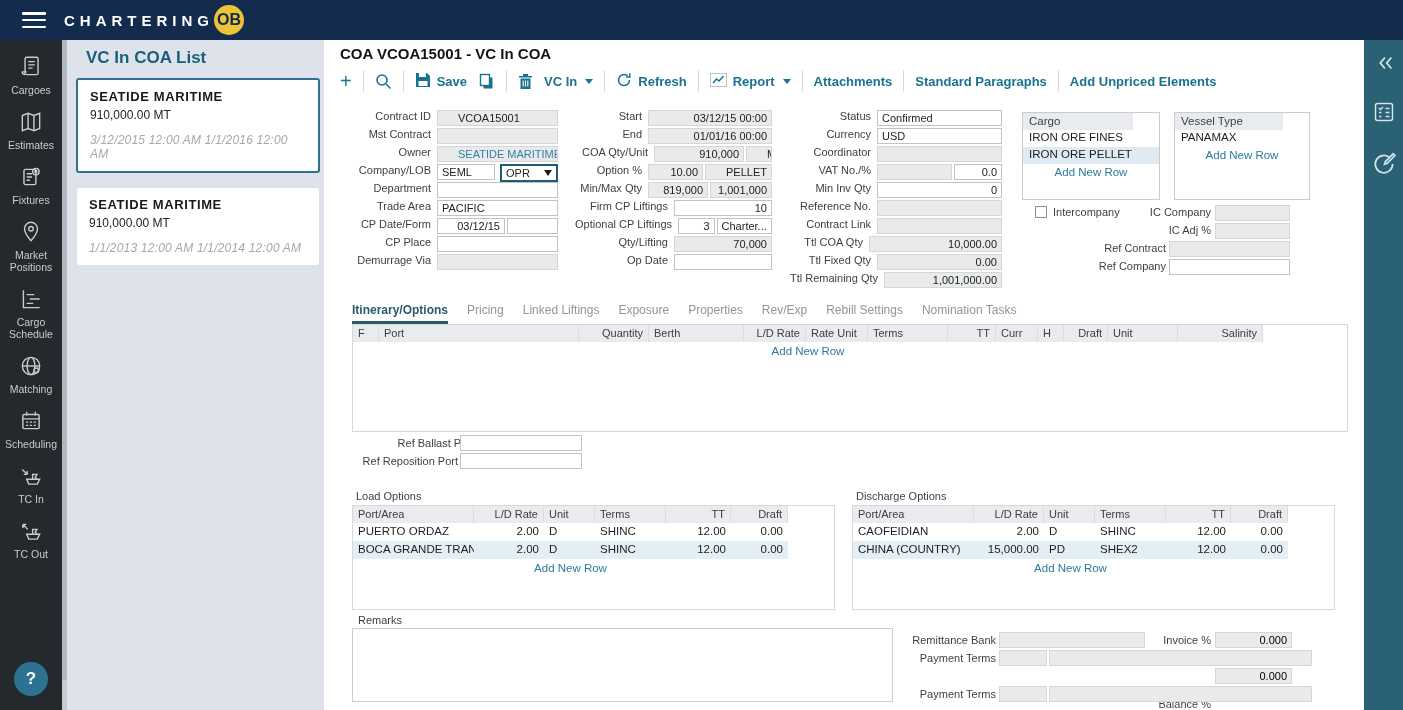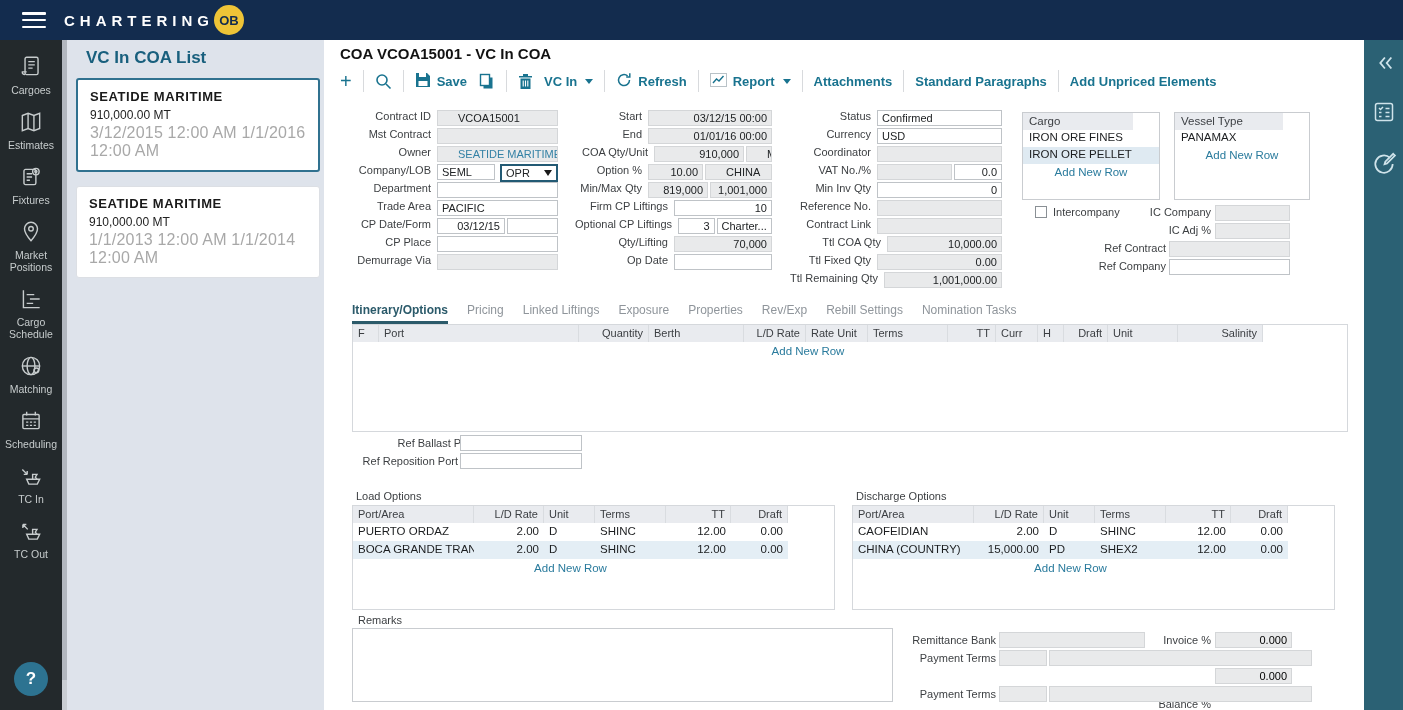--- a/index.html
+++ b/index.html
@@ -7,39 +7,39 @@
   #app { position:relative; width:1403px; height:710px; background:#fff; overflow:hidden; }
 
   
   .topbar { position:absolute; left:0; top:0; width:1403px; height:40px; background:#132c4e; display:flex; align-items:center; }
   .burger { width:24px; height:16px; margin-left:22px; display:flex; flex-direction:column; justify-content:space-between; cursor:pointer; }
   .burger span { display:block; height:2.5px; background:#fff; border-radius:1px; }
   .brand { color:#fff; font-size:15px; font-weight:bold; letter-spacing:5px; margin-left:18px; }
   .topnav { margin-left:auto; display:flex; align-items:center; gap:62px; margin-right:26px; }
   .topnav .navitem { color:#fff; font-size:13.5px; font-weight:bold; cursor:pointer; }
   .topnav .navitem.dim { color:#41587b; }
-  .avatar { width:30px; height:30px; border-radius:50%; background:#eec437; color:#132c4e; font-size:13px; font-weight:bold; display:flex; align-items:center; justify-content:center; margin-right:8px; }
+  .avatar { width:30px; height:30px; border-radius:50%; background:#eec437; color:#132c4e; font-size:16px; font-weight:bold; display:flex; align-items:center; justify-content:center; margin-right:8px; }
 
   
   .lsidebar { position:absolute; left:0; top:40px; width:62px; height:670px; background:#23292c; display:flex; flex-direction:column; align-items:center; padding-top:14px; }
   .sbitem { width:62px; display:flex; flex-direction:column; align-items:center; margin-bottom:13px; cursor:pointer; }
   .sbitem svg { display:block; }
   .sblabel { color:#c7cccd; font-size:10.5px; line-height:12px; text-align:center; margin-top:4px; }
   .helpbtn { position:absolute; left:14px; bottom:14px; width:34px; height:34px; border-radius:50%; background:#2d7391; color:#fff; font-size:17px; font-weight:bold; display:flex; align-items:center; justify-content:center; cursor:pointer; }
 
   
   .scrollstrip { position:absolute; left:62px; top:40px; width:5px; height:670px; background:#c9cdd3; }
   .scrollthumb { position:absolute; left:0; top:0; width:5px; height:640px; background:#b2b7bf; }
   .listpanel { position:absolute; left:67px; top:40px; width:257px; height:670px; background:#dee3eb; padding:6px 2px 0 6px; }
   .lptitle { color:#185f7d; font-size:17px; font-weight:bold; margin:2px 0 10px 13px; }
   .card { background:#fff; border:1px solid #dcdfe4; border-radius:3px; padding:9px 12px 10px 12px; margin:0 2px 14px 3px; cursor:pointer; }
   .card.selected { border:2px solid #30718f; }
   .cname { font-size:13px; font-weight:bold; color:#1a1a1a; letter-spacing:.6px; }
   .cqty { font-size:12px; color:#222; margin-top:4px; }
-  .cdates { font-size:16px; color:#a8a8a8; margin-top:2px; letter-spacing:.2px; }
+  .cdates { font-size:12px; color:#a8a8a8; margin-top:11px; letter-spacing:.2px;font-style:italic; }
 
   
   .rrail { position:absolute; left:1364px; top:40px; width:39px; height:670px; background:#2b6174; display:flex; flex-direction:column; align-items:center; padding-top:12px; gap:22px; }
   .rrail .ricon { cursor:pointer; }
 
   
   .main { position:absolute; left:324px; top:40px; width:1040px; height:670px; background:#fff; }
   .mtitle { position:absolute; left:16px; top:5px; font-size:15px; font-weight:bold; color:#121212; }
   .toolbar { position:absolute; left:16px; top:28px; height:26px; display:flex; align-items:center; gap:11px; color:#19738f; }
   .tbtn { display:flex; align-items:center; gap:6px; font-size:13px; font-weight:bold; color:#19738f; cursor:pointer; white-space:nowrap; }
@@ -358,21 +358,21 @@
       <div class="frow">
           <span class="flabel">COA Qty/Unit</span>
           <span class="fld ro num" style="width:90px">910,000</span>
           <span class="fgap"></span>
           <span class="fld ro" style="width:24px">MT</span>
         </div>
       <div class="frow">
           <span class="flabel">Option %</span>
           <span class="fld ro num" style="width:55px">10.00</span>
           <span class="fgap"></span>
-          <span class="fld ro" style="width:67px">CHINA</span>
+          <span class="fld ro" style="width:67px">PELLET</span>
         </div>
       <div class="frow">
           <span class="flabel">Min/Max Qty</span>
           <span class="fld ro num" style="width:60px">819,000</span>
           <span class="fgap"></span>
           <span class="fld ro num" style="width:62px">1,001,000</span>
         </div>
       <div class="frow">
           <span class="flabel">Firm CP Liftings</span>
           <span class="fld num" style="width:98px">10</span>
@@ -419,21 +419,21 @@
       <div class="frow">
           <span class="flabel">Reference No.</span>
           <span class="fld ro" style="width:125px"></span>
         </div>
       <div class="frow">
           <span class="flabel">Contract Link</span>
           <span class="fld ro" style="width:125px"></span>
         </div>
       <div class="frow">
           <span class="flabel">Ttl COA Qty</span>
-          <span class="fld ro num" style="width:115px">10,000.00</span>
+          <span class="fld ro num" style="width:133px">10,000.00</span>
         </div>
       <div class="frow">
           <span class="flabel">Ttl Fixed Qty</span>
           <span class="fld ro num" style="width:125px">0.00</span>
         </div>
       <div class="frow">
           <span class="flabel">Ttl Remaining Qty</span>
           <span class="fld ro num" style="width:125px">1,001,000.00</span>
         </div>
     </div>

